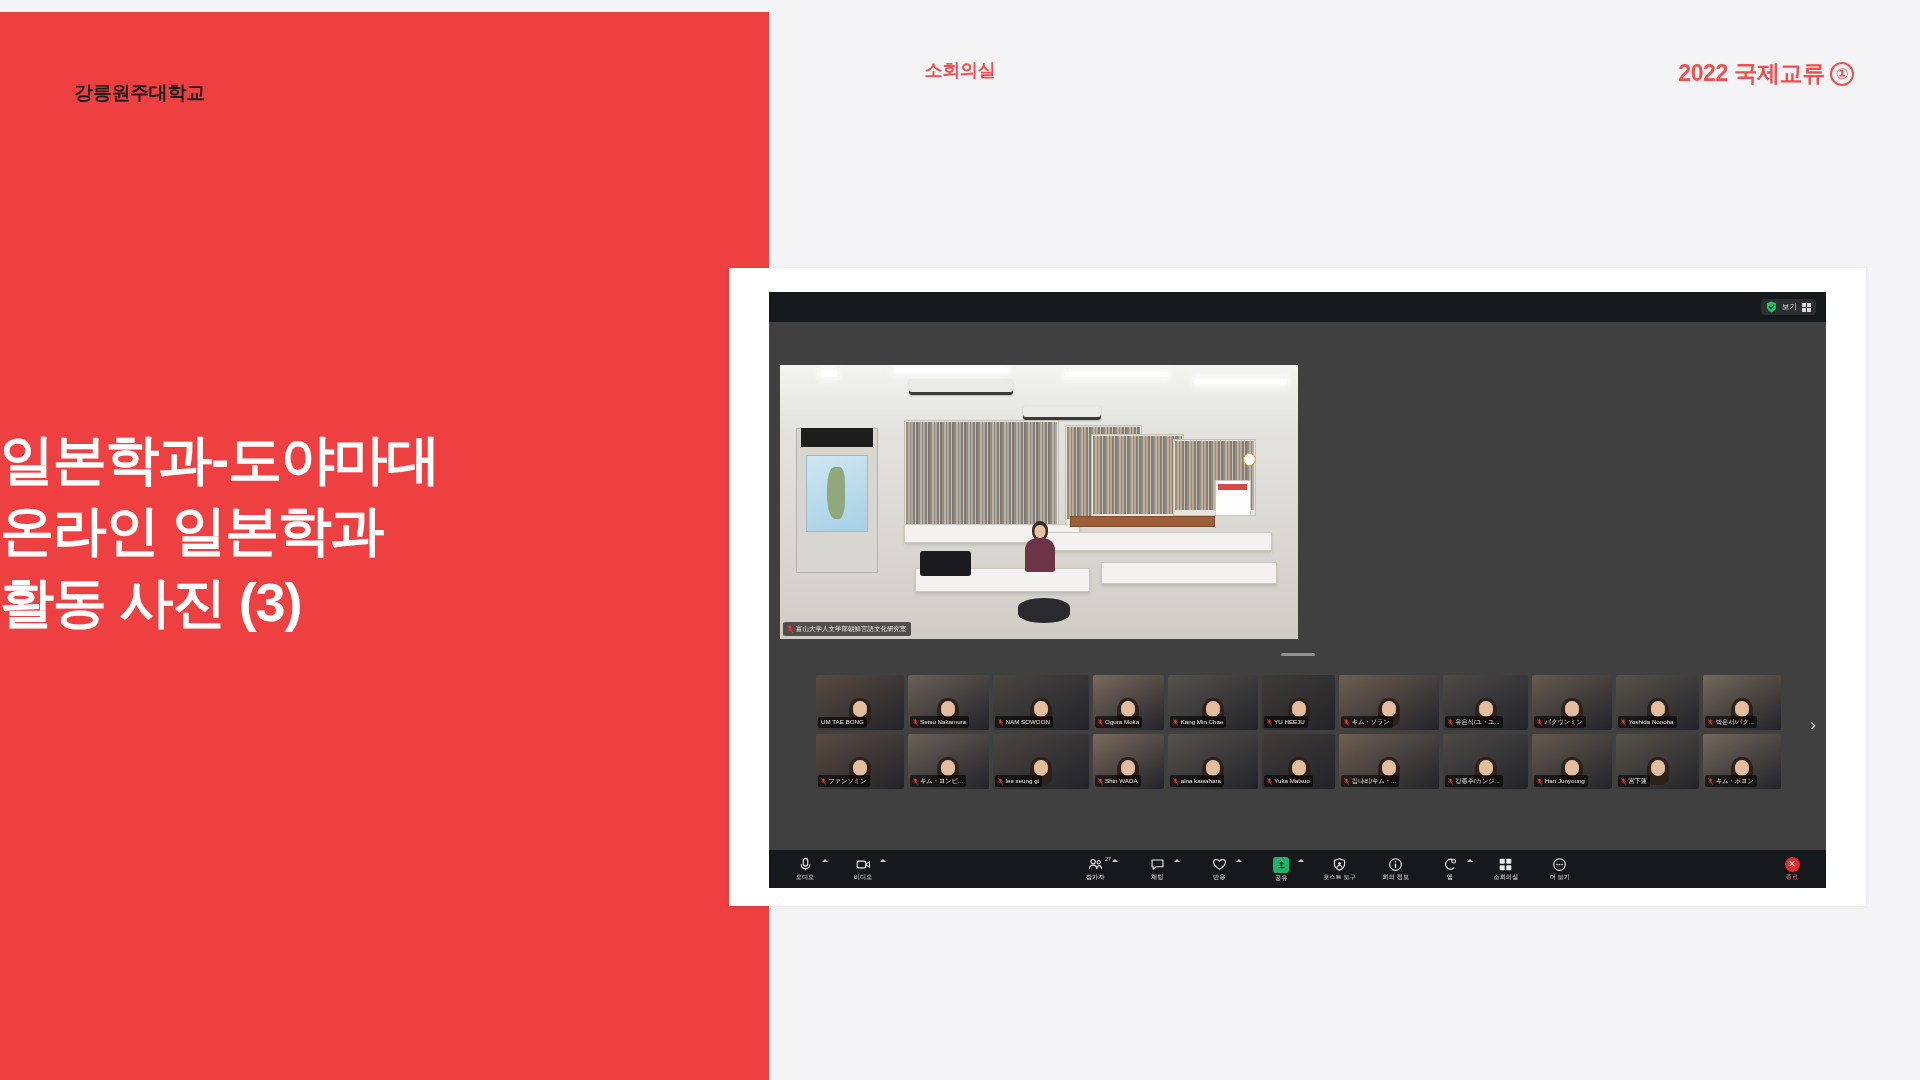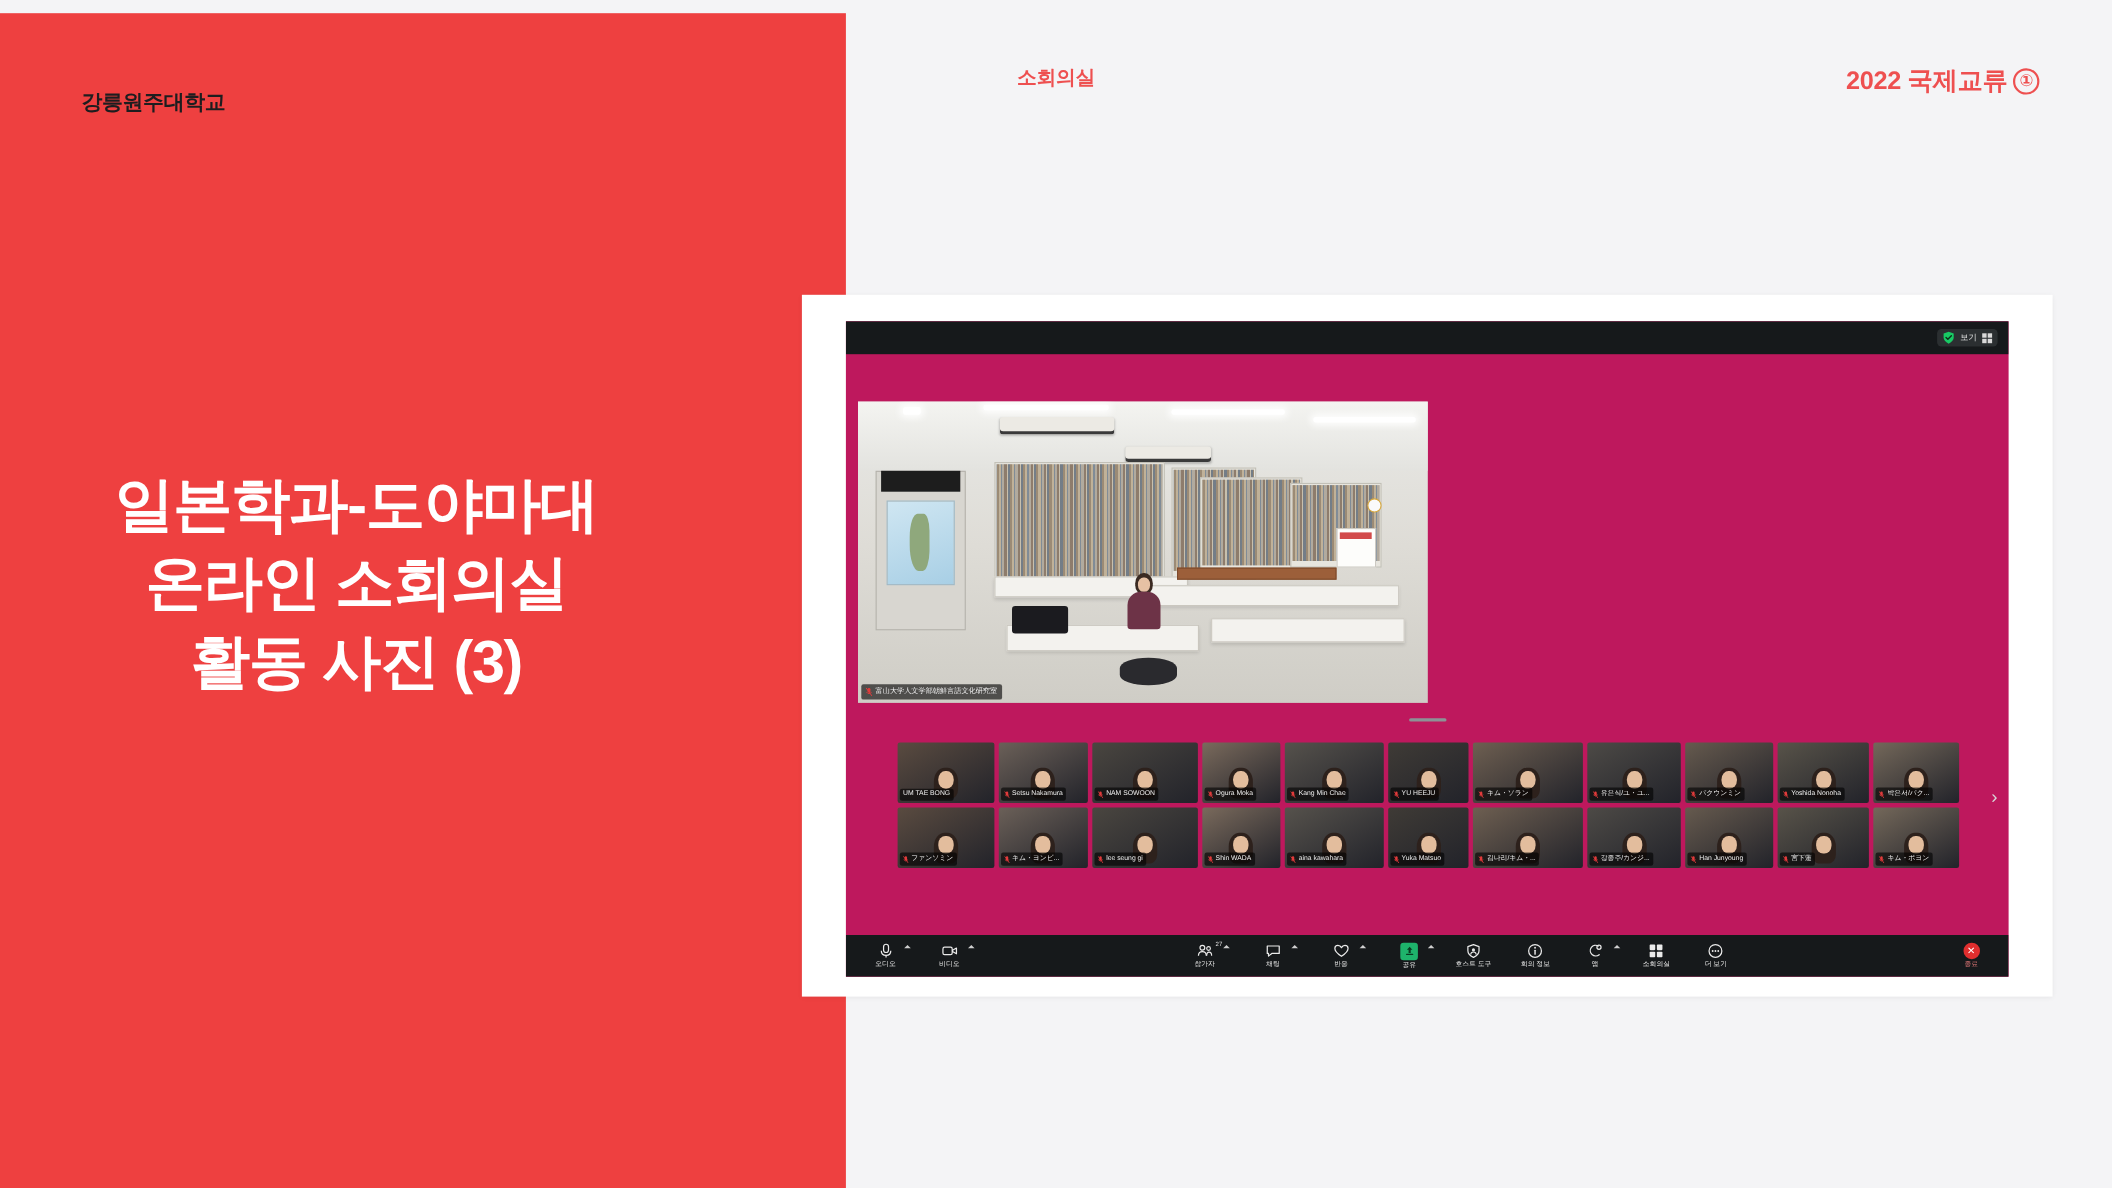--- a/index.html
+++ b/index.html
@@ -15,21 +15,21 @@
   .left-panel {
     position: absolute; left: 0; top: 12px; width: 769px; height: 1080px;
     background: #ee4040;
   }
   .uni-name {
     position: absolute; left: 74px; top: 68px;
     font-size: 19px; font-weight: 700; color: #1d1d1f; letter-spacing: -0.3px;
   }
   .hero-title {
     position: absolute; left: 0; top: 412px; width: 648px;
-    text-align: center; color: #ffffff;
+    text-align: left; color: #ffffff;
     font-size: 54px; font-weight: 800; line-height: 1.32; letter-spacing: -1.2px;
   }
   .hero-title div { white-space: nowrap; }
 
   
   .logo-wrap {
     position: absolute; left: 64px; bottom: 62px;
     display: flex; align-items: center; gap: 13px;
   }
   .logo-mark { width: 62px; height: 62px; position: relative; }
@@ -63,21 +63,21 @@
   
   .shot-frame {
     position: absolute; left: 729px; top: 268px;
     width: 1137px; height: 638px;
     background: #ffffff;
     box-shadow: 0 1px 5px rgba(0,0,0,0.07);
   }
   .zoom-app {
     position: absolute; left: 40px; top: 24px;
     width: 1057px; height: 596px;
-    background: #be185d; overflow: hidden;
+    background: #404040; overflow: hidden;
   }
 
   
   .zoom-topbar {
     position: absolute; right: 0; top: 0; height: 30px; width: 100%;
     background: #16191b;
   }
   .view-pill {
     position: absolute; right: 10px; top: 7px; height: 16px;
     display: flex; align-items: center; gap: 5px;
@@ -223,21 +223,21 @@
 </head>
 <body>
 
 <div id="slide">
 
   <div class="left-panel">
     <div class="uni-name">강릉원주대학교</div>
 
     <div class="hero-title">
       <div>일본학과-도야마대</div>
-      <div>온라인 소회의실</div>
+      <div>온라인 일본학과</div>
       <div>활동 사진 (3)</div>
     </div>
 
   </div>
 
   <div class="dept-label">소회의실</div>
   <div class="series-label">
     <span>2022 국제교류</span>
     <span class="circ-num">①</span>
   </div>

